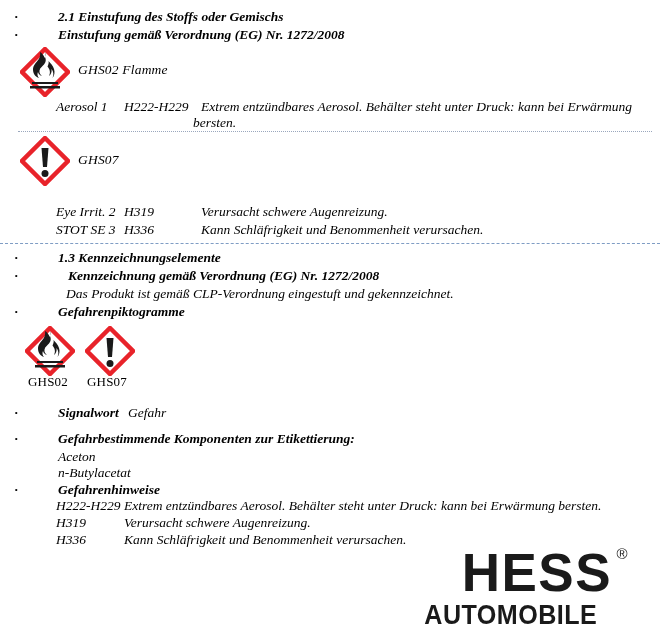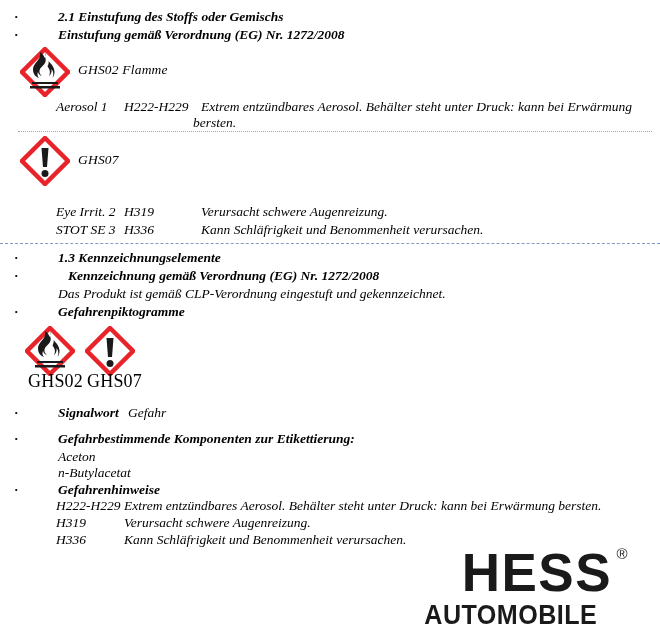--- a/index.html
+++ b/index.html
@@ -79,21 +79,21 @@
     width: 50px;
     height: 50px;
   }
   .ghs svg { display: block; width: 100%; height: 100%; }
 
   .ghs-label {
     position: absolute;
     font-family: "Liberation Serif", "DejaVu Serif", serif;
     font-style: normal;
     font-weight: normal;
-    font-size: 18px;
+    font-size: 13px;
     line-height: 15px;
     letter-spacing: 0.2px;
     white-space: nowrap;
   }
 
   
   .logo {
     position: absolute;
     right: 48px;
     top: 548px;
@@ -216,21 +216,21 @@
     <span class="bullet">·</span>
     <span class="txt heading" style="left:22px;">1.3 Kennzeichnungselemente</span>
   </div>
 
   <div class="row" style="top:267px;">
     <span class="bullet">·</span>
     <span class="txt heading" style="left:32px;font-family:Liberation Serif, serif;">Kennzeichnung gemäß Verordnung (EG) Nr. 1272/2008</span>
   </div>
 
   <div class="row" style="top:285px;">
-    <span class="txt body-it" style="left:22px;">Das Produkt ist gemäß CLP-Verordnung eingestuft und gekennzeichnet.</span>
+    <span class="txt body-it" style="left:30px;">Das Produkt ist gemäß CLP-Verordnung eingestuft und gekennzeichnet.</span>
   </div>
 
   <div class="row" style="top:303px;">
     <span class="bullet">·</span>
     <span class="txt heading" style="left:22px;">Gefahrenpiktogramme</span>
   </div>
 
   <div class="ghs" style="left:25px; top:326px;">
     <svg viewBox="0 0 100 100" xmlns="http://www.w3.org/2000/svg">
       <polygon points="50,4 96,50 50,96 4,50" fill="#ffffff" stroke="#e8232a" stroke-width="9"></polygon>

